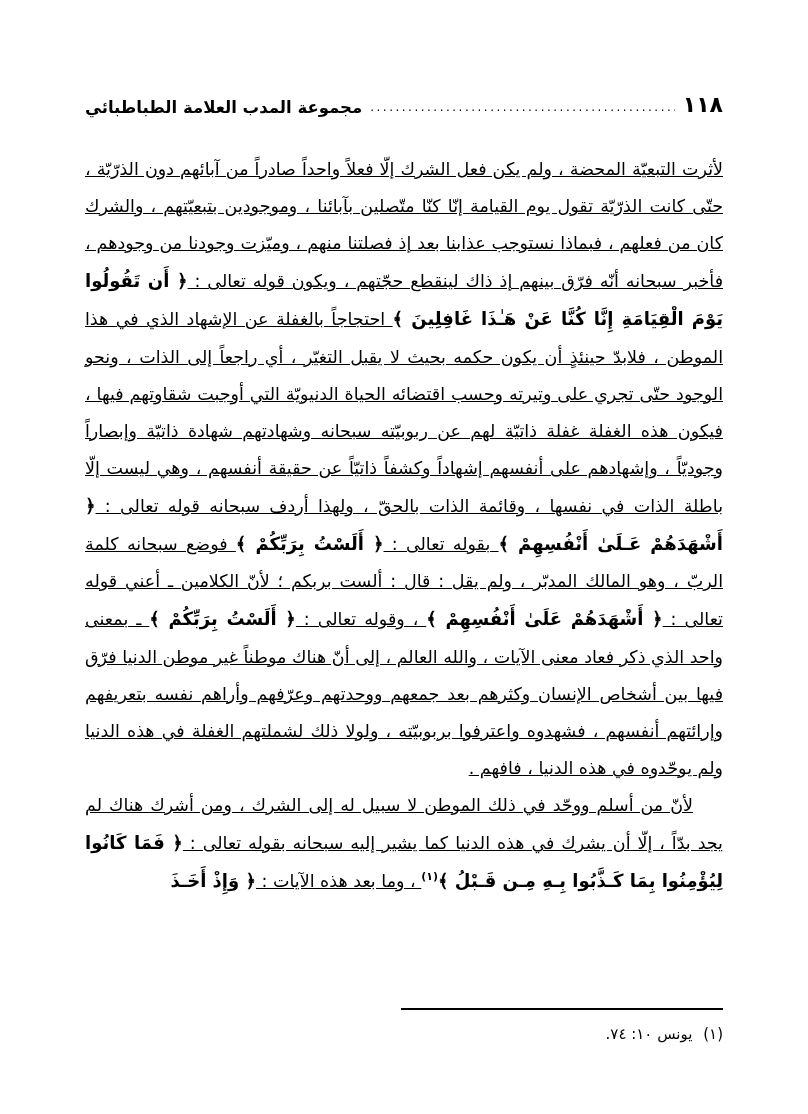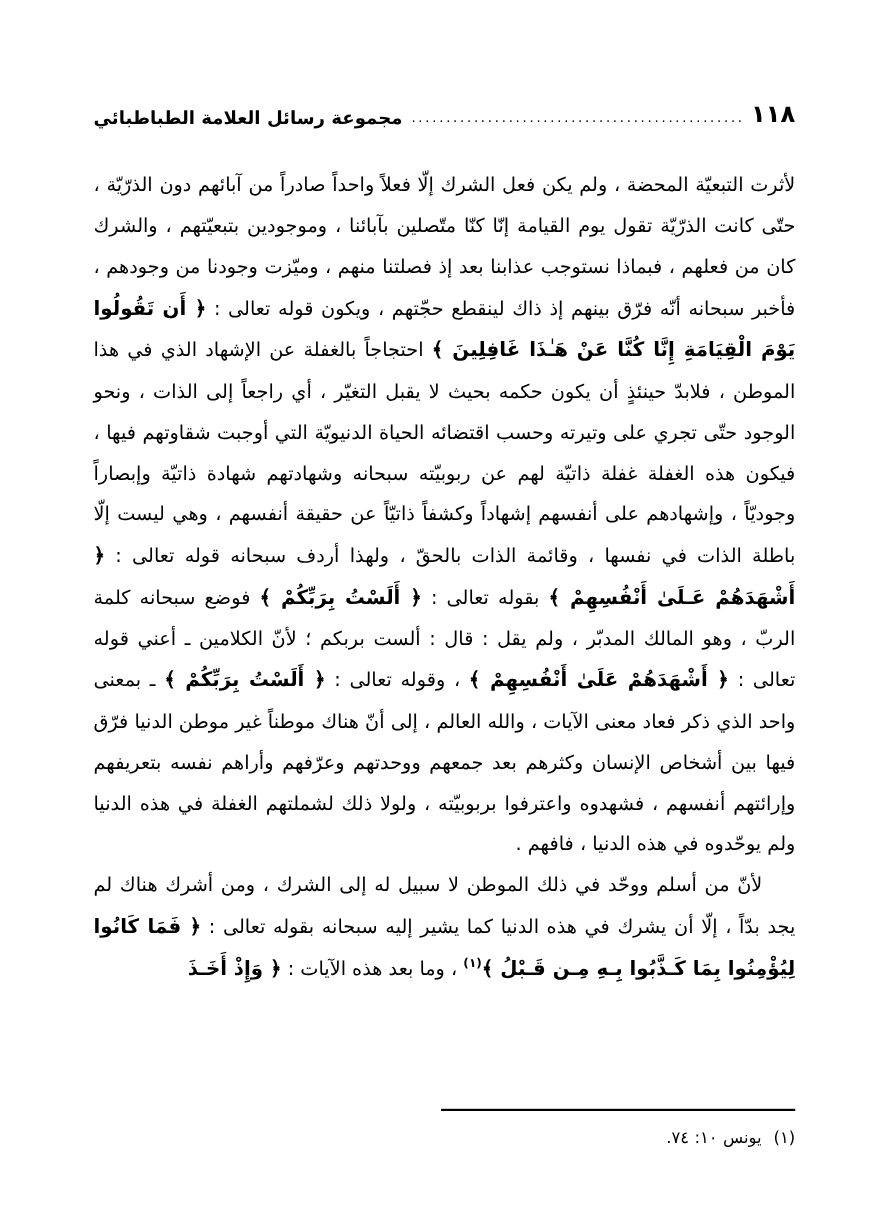--- a/index.html
+++ b/index.html
@@ -42,21 +42,21 @@
   .header-title { white-space: nowrap; font-size: 16.5px; }
 
   
   .body-text {
     font-size: 17.5px;
     line-height: 2.12;
     text-align: justify;
   }
   .para { text-align: justify; }
   .para.indent { text-indent: 30px; }
-  .seg-text { font-weight: normal; }
+  .seg-text { font-weight: normal; text-decoration: underline; }
   .seg-quran {
     font-weight: bold;
     font-size: 18px;
   }
   .seg-footnote-ref {
     vertical-align: super;
     font-size: 11px;
     font-weight: bold;
     line-height: 0;
   }
@@ -75,21 +75,21 @@
   .footnote-marker { margin-left: 6px; }
 </style>
 </head>
 <body>
 
 <div class="page">
 
   <div class="header">
     <span class="page-number">١١٨</span>
     <span class="leader">........................................................................................................</span>
-    <span class="header-title">مجموعة رسائل العلامة الطباطبائي</span>
+    <span class="header-title">مجموعة المدب العلامة الطباطبائي</span>
   </div>
 
   <div class="body-text">
       <p class="para"><span class="seg-text">لأثرت التبعيّة المحضة ، ولم يكن فعل الشرك إلّا فعلاً واحداً صادراً من آبائهم دون الذرّيّة ، حتّى كانت الذرّيّة تقول يوم القيامة إنّا كنّا متّصلين بآبائنا ، وموجودين بتبعيّتهم ، والشرك كان من فعلهم ، فبماذا نستوجب عذابنا بعد إذ فصلتنا منهم ، وميّزت وجودنا من وجودهم ، فأخبر سبحانه أنّه فرّق بينهم إذ ذاك لينقطع حجّتهم ، ويكون قوله تعالى : </span><span class="seg-quran">﴿ أَن تَقُولُوا يَوْمَ الْقِيَامَةِ إِنَّا كُنَّا عَنْ هَـٰذَا غَافِلِينَ ﴾</span><span class="seg-text"> احتجاجاً بالغفلة عن الإشهاد الذي في هذا الموطن ، فلابدّ حينئذٍ أن يكون حكمه بحيث لا يقبل التغيّر ، أي راجعاً إلى الذات ، ونحو الوجود حتّى تجري على وتيرته وحسب اقتضائه الحياة الدنيويّة التي أوجبت شقاوتهم فيها ، فيكون هذه الغفلة غفلة ذاتيّة لهم عن ربوبيّته سبحانه وشهادتهم شهادة ذاتيّة وإبصاراً وجوديّاً ، وإشهادهم على أنفسهم إشهاداً وكشفاً ذاتيّاً عن حقيقة أنفسهم ، وهي ليست إلّا باطلة الذات في نفسها ، وقائمة الذات بالحقّ ، ولهذا أردف سبحانه قوله تعالى : </span><span class="seg-quran">﴿ أَشْهَدَهُمْ عَـلَىٰ أَنْفُسِهِمْ ﴾</span><span class="seg-text"> بقوله تعالى : </span><span class="seg-quran">﴿ أَلَسْتُ بِرَبِّكُمْ ﴾</span><span class="seg-text"> فوضع سبحانه كلمة الربّ ، وهو المالك المدبّر ، ولم يقل : قال : ألست بربكم ؛ لأنّ الكلامين ـ أعني قوله تعالى : </span><span class="seg-quran">﴿ أَشْهَدَهُمْ عَلَىٰ أَنْفُسِهِمْ ﴾</span><span class="seg-text"> ، وقوله تعالى : </span><span class="seg-quran">﴿ أَلَسْتُ بِرَبِّكُمْ ﴾</span><span class="seg-text"> ـ بمعنى واحد الذي ذكر فعاد معنى الآيات ، والله العالم ، إلى أنّ هناك موطناً غير موطن الدنيا فرّق فيها بين أشخاص الإنسان وكثرهم بعد جمعهم ووحدتهم وعرّفهم وأراهم نفسه بتعريفهم وإرائتهم أنفسهم ، فشهدوه واعترفوا بربوبيّته ، ولولا ذلك لشملتهم الغفلة في هذه الدنيا ولم يوحّدوه في هذه الدنيا ، فافهم .</span></p>
       <p class="para indent"><span class="seg-text">لأنّ من أسلم ووحّد في ذلك الموطن لا سبيل له إلى الشرك ، ومن أشرك هناك لم يجد بدّاً ، إلّا أن يشرك في هذه الدنيا كما يشير إليه سبحانه بقوله تعالى : </span><span class="seg-quran">﴿ فَمَا كَانُوا لِيُؤْمِنُوا بِمَا كَـذَّبُوا بِـهِ مِـن قَـبْلُ ﴾</span><span class="seg-footnote-ref">(١)</span><span class="seg-text"> ، وما بعد هذه الآيات : </span><span class="seg-quran">﴿ وَإِذْ أَخَـذَ</span></p>
     </div>
 
   <div class="footnote-area">
     <div class="footnote-rule"></div>
     <div class="footnote">

